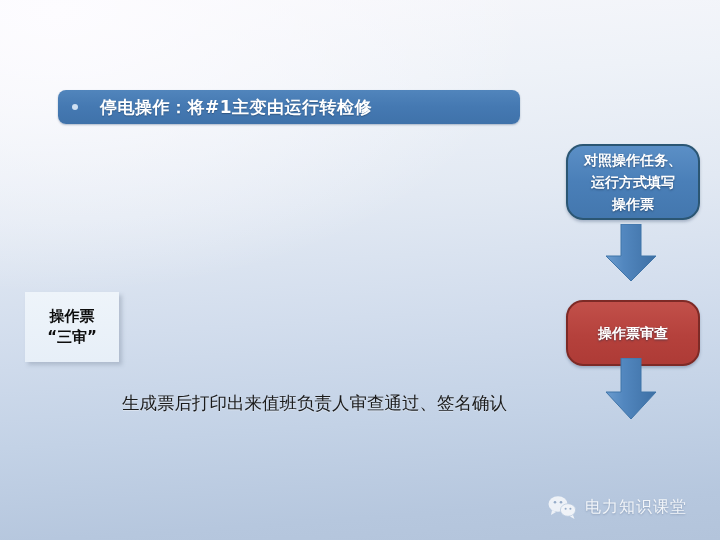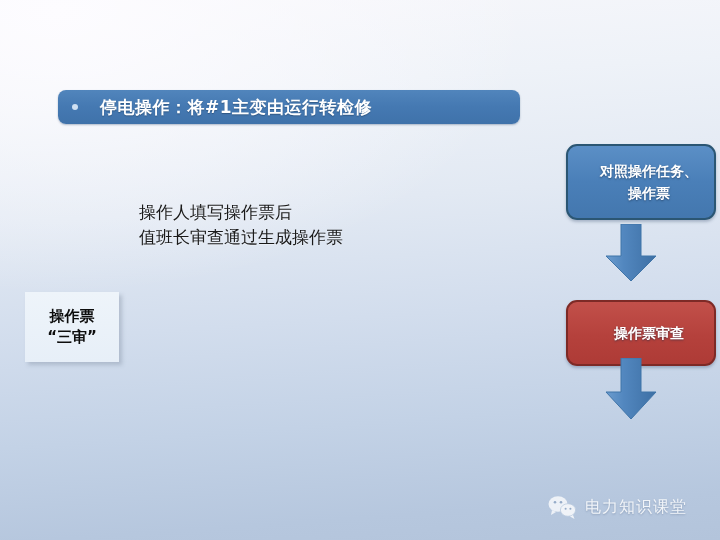--- a/index.html
+++ b/index.html
@@ -99,32 +99,31 @@
     font-size: 15px;
     font-weight: bold;
     line-height: 21px;
   }
 
   
   .flow-box {
     position: absolute;
     left: 566px;
     width: 130px;
-    border-radius: 11px;
+    border-radius: 17px;
     display: flex;
     align-items: center;
     justify-content: center;
     text-align: center;
     color: #ffffff;
     font-size: 14px;
     font-weight: bold;
     line-height: 22px;
     text-shadow: 0 1px 2px rgba(20,40,70,0.55);
     box-shadow: 0 2px 3px rgba(70,90,120,0.35);
-    padding-left: 16px;
   }
   .flow-box.blue {
     background: linear-gradient(180deg, #5b8fc6 0%, #4a7fb8 50%, #4377ae 100%);
     border: 2px solid #2b5673;
   }
   .flow-box.red {
     background: linear-gradient(180deg, #c2504a 0%, #b5413c 55%, #ae3b36 100%);
     border: 2px solid #7d2a26;
   }
   #flow-box-1 { top: 144px; height: 72px; }
@@ -164,34 +163,32 @@
 </head>
 <body>
 
 <div id="slide">
 
   <div class="title-banner">
     <span class="title-bullet"></span>
     <span class="title-text">停电操作：将#1主变由运行转检修</span>
   </div>
 
-  <div class="para" id="para-top">
-    <div>操作人填写操作票后</div>
-    <div>值班长审查通过生成操作票</div>
-  </div>
-
+
+  <div class="para" id="para-bottom">生成票后打印出来值班负责人审查通过、签名确认</div>
 
   <div class="callout">
     <div>操作票</div>
     <div>“三审”</div>
   </div>
 
   <div class="flow-box blue" id="flow-box-1">
     <div>
       <div>对照操作任务、</div>
+      <div>运行方式填写</div>
       <div>操作票</div>
     </div>
   </div>
 
   <div class="flow-arrow" id="flow-arrow-1">
     <svg viewBox="0 0 54 58" preserveAspectRatio="none">
       <defs>
         <linearGradient id="arrGrad1" x1="0" y1="0" x2="1" y2="0">
           <stop offset="0%" stop-color="#6c9cce"></stop>
           <stop offset="35%" stop-color="#5287bf"></stop>

